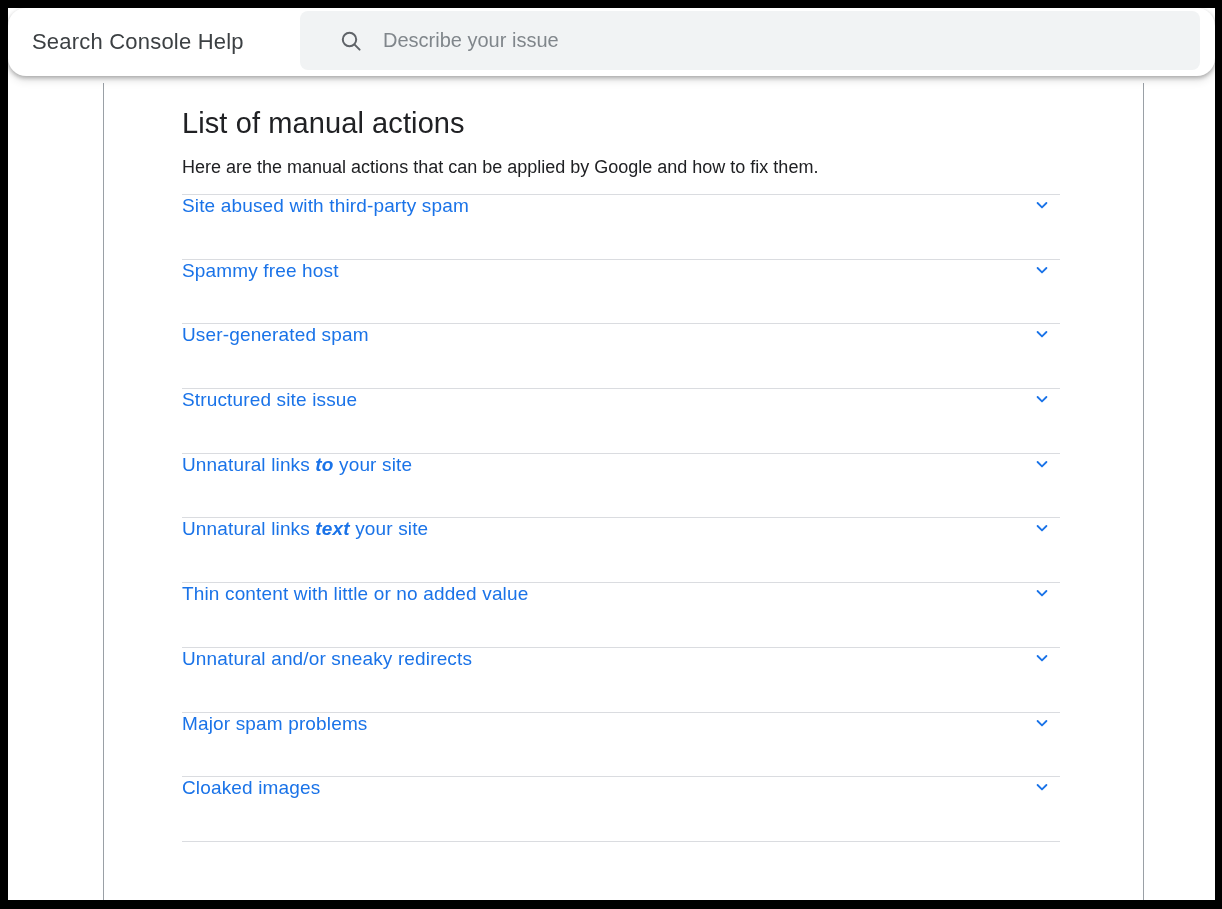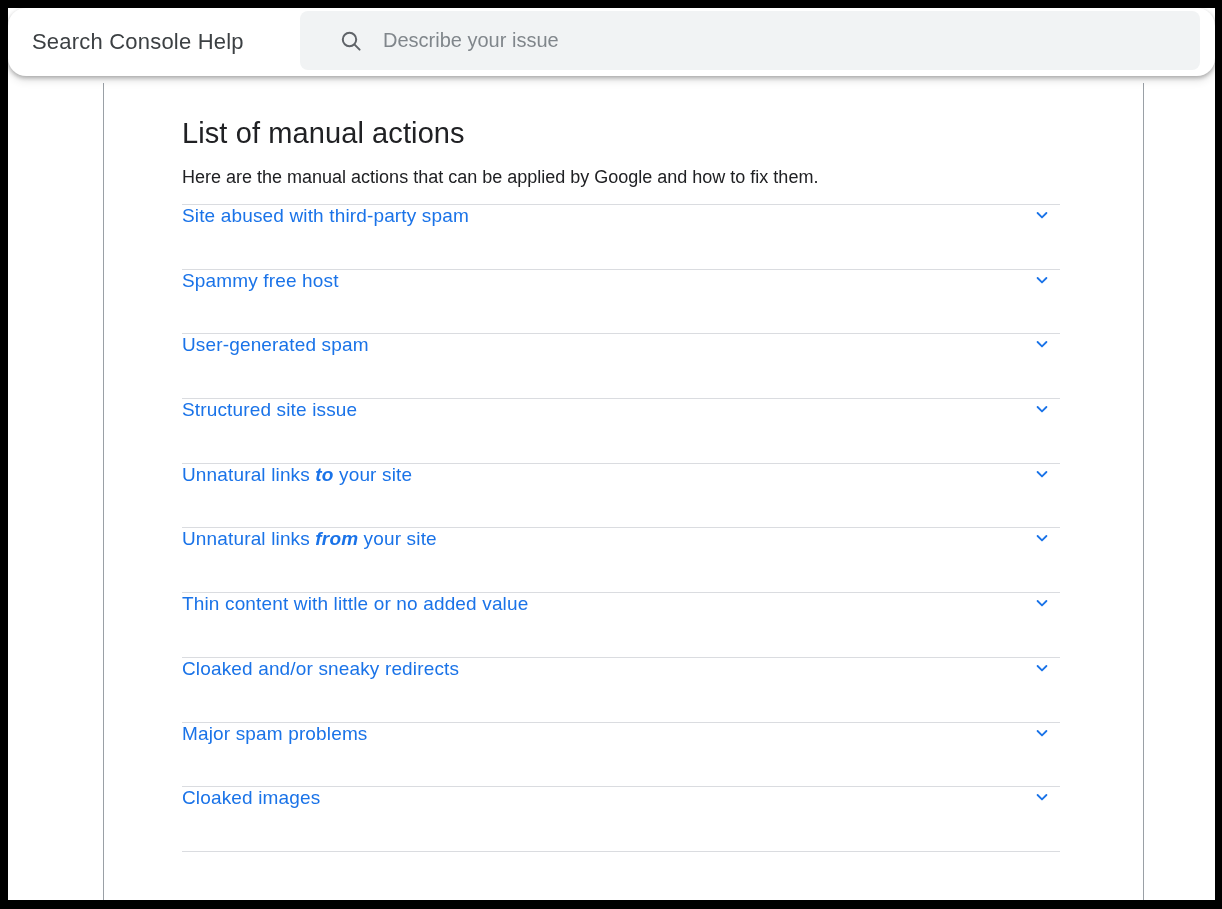--- a/index.html
+++ b/index.html
@@ -84,21 +84,21 @@
   }
   .col-left  { left: 95px; }
   .col-right { left: 1135px; }
   
   .article {
     position: absolute;
     left: 174px; top: 68px;
     width: 878px;
   }
   .page-title {
-    margin-top: 39px;
+    margin-top: 29px;
     font-size: 29px;
     font-weight: 400;
     line-height: 36px;
     color: var(--title-text);
     letter-spacing: 0.1px;
   }
   .intro {
     margin-top: 14px;
     font-size: 18px;
     line-height: 24px;
@@ -178,35 +178,35 @@
   </li>
 
   <li class="row">
     <span class="row-label"><span>Unnatural links </span><span class="emph">to</span><span> your site</span></span>
     <svg class="chev" viewBox="0 0 24 24" fill="none">
       <path d="M6.7 9.6 L12 14.9 L17.3 9.6" stroke="#1a73e8" stroke-width="2.2" stroke-linecap="round" stroke-linejoin="round"></path>
     </svg>
   </li>
 
   <li class="row">
-    <span class="row-label"><span>Unnatural links </span><span class="emph">from</span><span> your site</span></span>
+    <span class="row-label"><span>Unnatural links </span><span class="emph">text</span><span> your site</span></span>
     <svg class="chev" viewBox="0 0 24 24" fill="none">
       <path d="M6.7 9.6 L12 14.9 L17.3 9.6" stroke="#1a73e8" stroke-width="2.2" stroke-linecap="round" stroke-linejoin="round"></path>
     </svg>
   </li>
 
   <li class="row">
     <span class="row-label"><span>Thin content with little or no added value</span><span class="emph"></span><span></span></span>
     <svg class="chev" viewBox="0 0 24 24" fill="none">
       <path d="M6.7 9.6 L12 14.9 L17.3 9.6" stroke="#1a73e8" stroke-width="2.2" stroke-linecap="round" stroke-linejoin="round"></path>
     </svg>
   </li>
 
   <li class="row">
-    <span class="row-label"><span>Cloaked and/or sneaky redirects</span><span class="emph"></span><span></span></span>
+    <span class="row-label"><span>Unnatural and/or sneaky redirects</span><span class="emph"></span><span></span></span>
     <svg class="chev" viewBox="0 0 24 24" fill="none">
       <path d="M6.7 9.6 L12 14.9 L17.3 9.6" stroke="#1a73e8" stroke-width="2.2" stroke-linecap="round" stroke-linejoin="round"></path>
     </svg>
   </li>
 
   <li class="row">
     <span class="row-label"><span>Major spam problems</span><span class="emph"></span><span></span></span>
     <svg class="chev" viewBox="0 0 24 24" fill="none">
       <path d="M6.7 9.6 L12 14.9 L17.3 9.6" stroke="#1a73e8" stroke-width="2.2" stroke-linecap="round" stroke-linejoin="round"></path>
     </svg>

